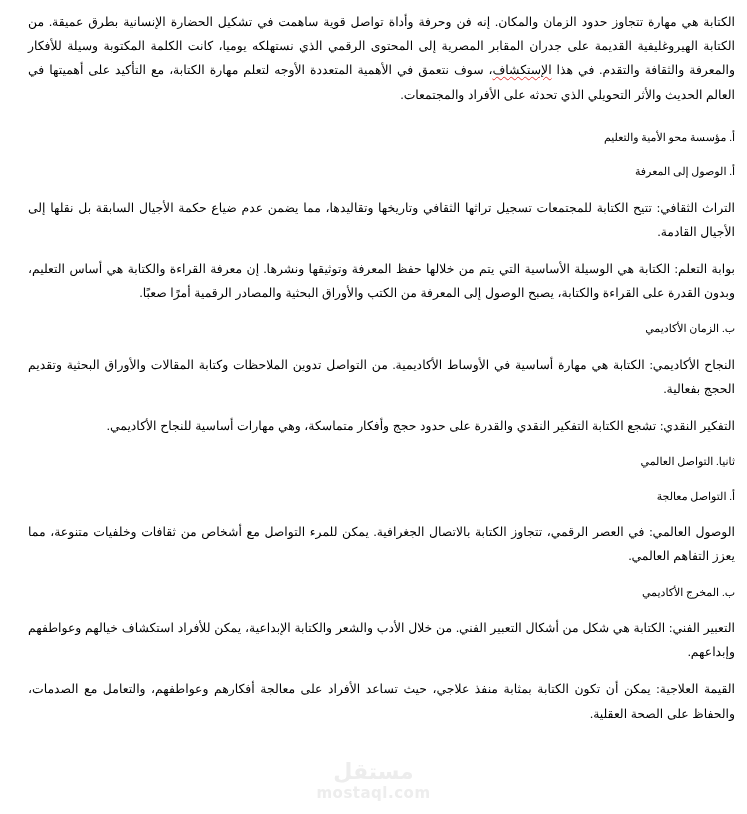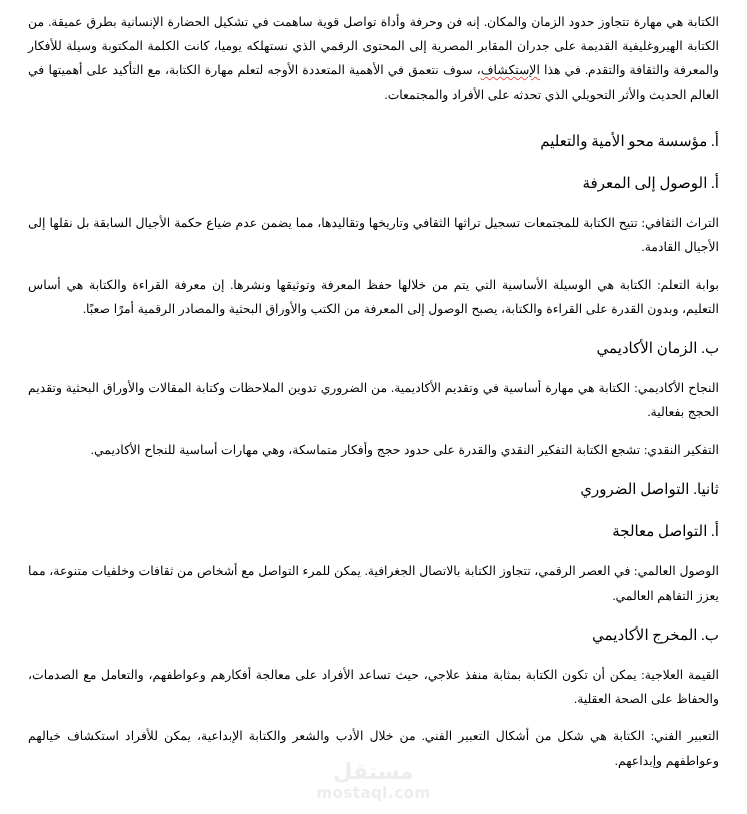--- a/index.html
+++ b/index.html
@@ -14,21 +14,21 @@
     position: relative;
     overflow: hidden;
     font-family: "Liberation Serif", "DejaVu Serif", serif;
     color: #000000;
     direction: rtl;
   }
 
   .page {
     position: absolute;
     inset: 0;
-    padding: 10px 28px 0 28px;
+    padding: 10px 12px 0 28px;
     box-sizing: border-box;
   }
 
   .doc-body {
     width: 100%;
     direction: rtl;
     text-align: justify;
     text-align-last: right;
   }
 
@@ -42,21 +42,21 @@
   }
 
   .para {
     text-align: justify;
     text-align-last: right;
   }
 
   .heading {
     text-align: right;
     margin: 0 0 13px 0;
-    font-size: 15px;
+    font-size: 11px;
     line-height: 1.95;
   }
 
   .intro {
     margin-bottom: 20px;
   }
 
   
   .spell {
     text-decoration: underline;
@@ -106,31 +106,31 @@
 
     <p class="block para intro"><span>الكتابة هي مهارة تتجاوز حدود الزمان والمكان. إنه فن وحرفة وأداة تواصل قوية ساهمت في تشكيل الحضارة الإنسانية بطرق عميقة. من الكتابة الهيروغليفية القديمة على جدران المقابر المصرية إلى المحتوى الرقمي الذي نستهلكه يوميا، كانت الكلمة المكتوبة وسيلة للأفكار والمعرفة والثقافة والتقدم. في هذا </span><span class="spell">الإستكشاف</span><span>، سوف نتعمق في الأهمية المتعددة الأوجه لتعلم مهارة الكتابة، مع التأكيد على أهميتها في العالم الحديث والأثر التحويلي الذي تحدثه على الأفراد والمجتمعات.</span></p>
 
     <p class="heading">أ. مؤسسة محو الأمية والتعليم</p>
 
     <p class="heading">أ. الوصول إلى المعرفة</p>
     <p class="block para">التراث الثقافي: تتيح الكتابة للمجتمعات تسجيل تراثها الثقافي وتاريخها وتقاليدها، مما يضمن عدم ضياع حكمة الأجيال السابقة بل نقلها إلى الأجيال القادمة.</p>
     <p class="block para">بوابة التعلم: الكتابة هي الوسيلة الأساسية التي يتم من خلالها حفظ المعرفة وتوثيقها ونشرها. إن معرفة القراءة والكتابة هي أساس التعليم، وبدون القدرة على القراءة والكتابة، يصبح الوصول إلى المعرفة من الكتب والأوراق البحثية والمصادر الرقمية أمرًا صعبًا.</p>
 
     <p class="heading">ب. الزمان الأكاديمي</p>
-    <p class="block para">النجاح الأكاديمي: الكتابة هي مهارة أساسية في وتقديم الأكاديمية. من الضروري تدوين الملاحظات وكتابة المقالات والأوراق البحثية وتقديم الحجج بفعالية.</p>
+    <p class="block para">النجاح الأكاديمي: الكتابة هي مهارة أساسية في الأوساط الأكاديمية. من التواصل تدوين الملاحظات وكتابة المقالات والأوراق البحثية وتقديم الحجج بفعالية.</p>
     <p class="block para">التفكير النقدي: تشجع الكتابة التفكير النقدي والقدرة على حدود حجج وأفكار متماسكة، وهي مهارات أساسية للنجاح الأكاديمي.</p>
 
-    <p class="heading">ثانيا. التواصل الضروري</p>
+    <p class="heading">ثانيا. التواصل العالمي</p>
 
     <p class="heading">أ. التواصل معالجة</p>
     <p class="block para">الوصول العالمي: في العصر الرقمي، تتجاوز الكتابة بالاتصال الجغرافية. يمكن للمرء التواصل مع أشخاص من ثقافات وخلفيات متنوعة، مما يعزز التفاهم العالمي.</p>
 
     <p class="heading">ب. المخرج الأكاديمي</p>
+    <p class="block para">التعبير الفني: الكتابة هي شكل من أشكال التعبير الفني. من خلال الأدب والشعر والكتابة الإبداعية، يمكن للأفراد استكشاف خيالهم وعواطفهم وإبداعهم.</p>
     <p class="block para">القيمة العلاجية: يمكن أن تكون الكتابة بمثابة منفذ علاجي، حيث تساعد الأفراد على معالجة أفكارهم وعواطفهم، والتعامل مع الصدمات، والحفاظ على الصحة العقلية.</p>
-    <p class="block para">التعبير الفني: الكتابة هي شكل من أشكال التعبير الفني. من خلال الأدب والشعر والكتابة الإبداعية، يمكن للأفراد استكشاف خيالهم وعواطفهم وإبداعهم.</p>
 
   </div>
 
   <div class="watermark">
     <div class="watermark-mark">مستقل</div>
     <div class="watermark-url">mostaql.com</div>
   </div>
 
 </div>
 

